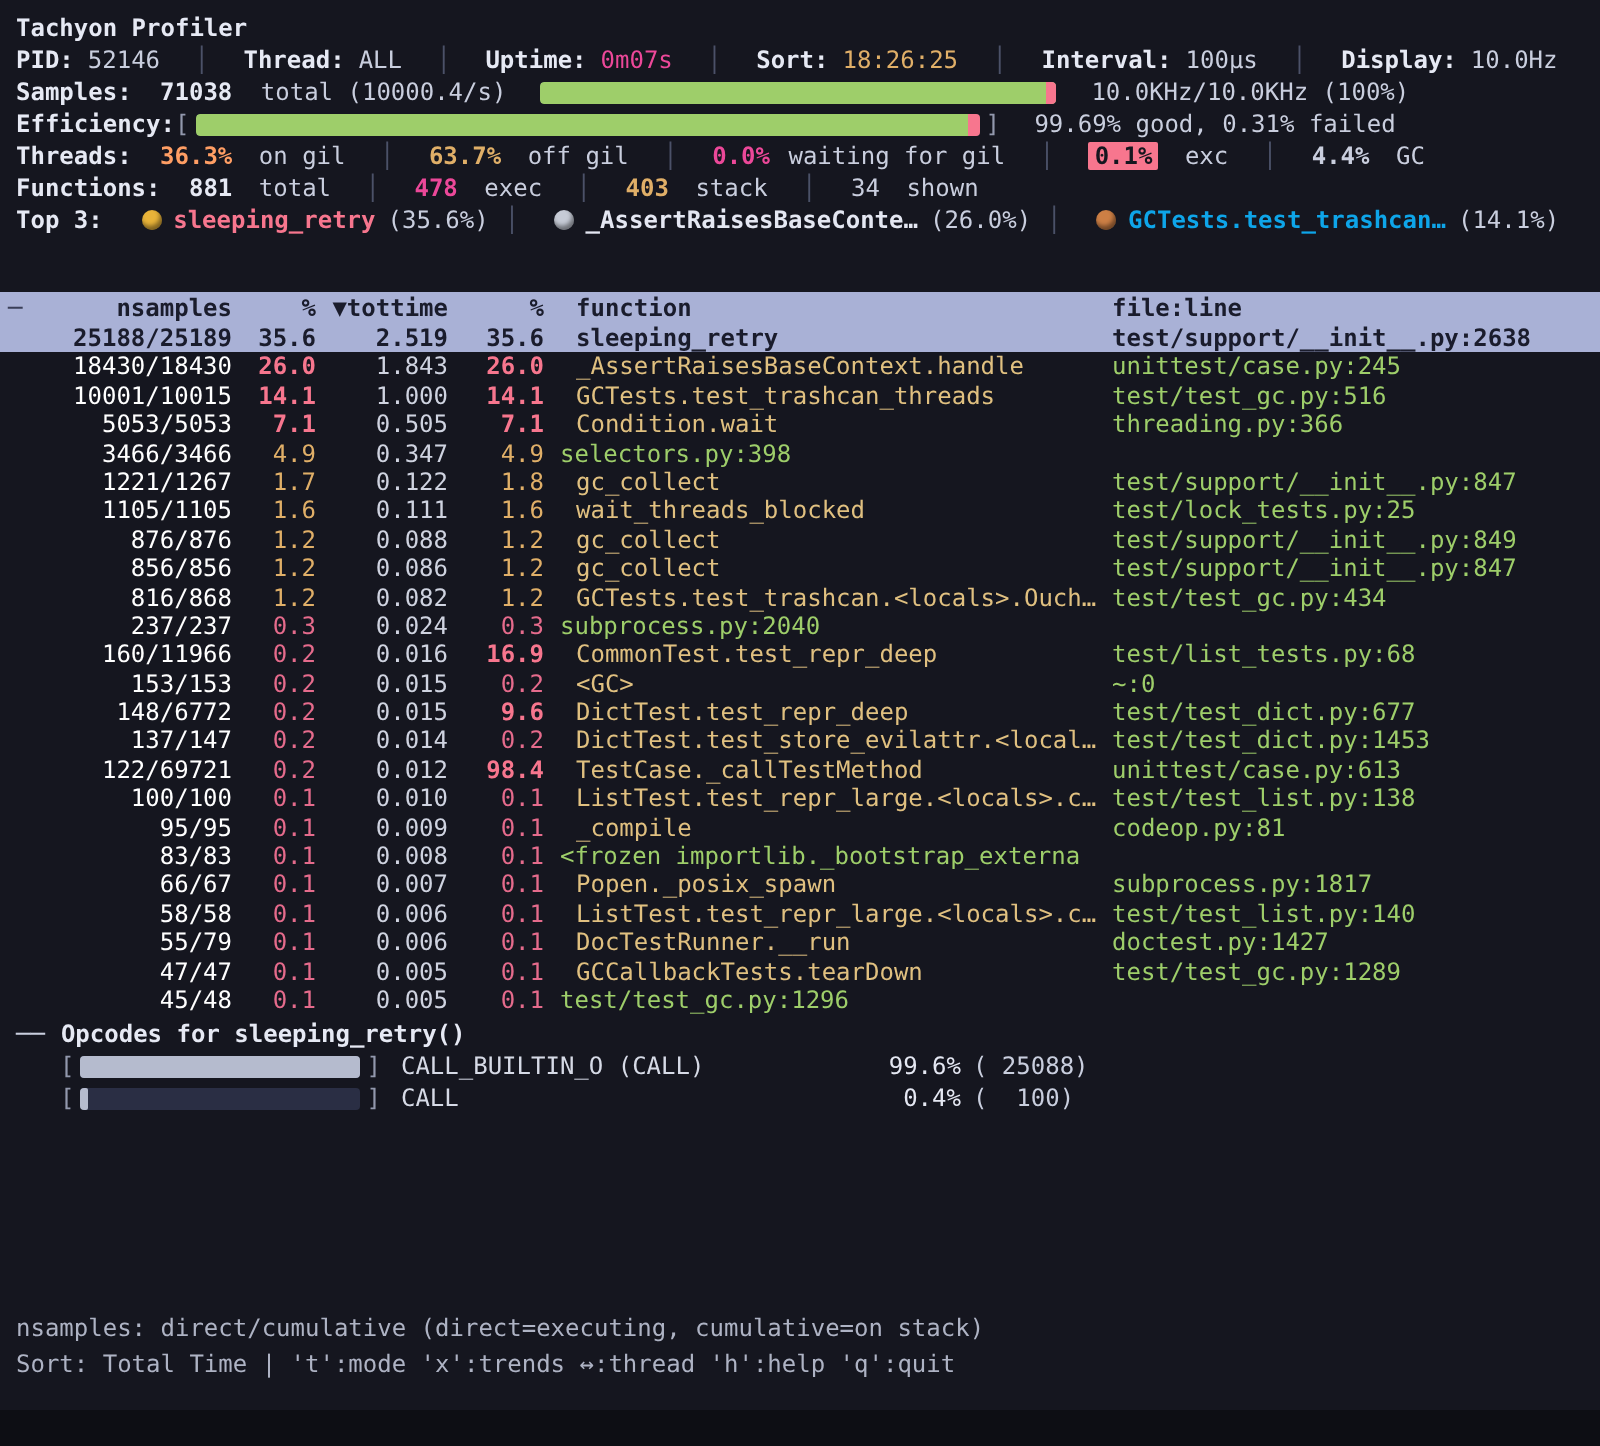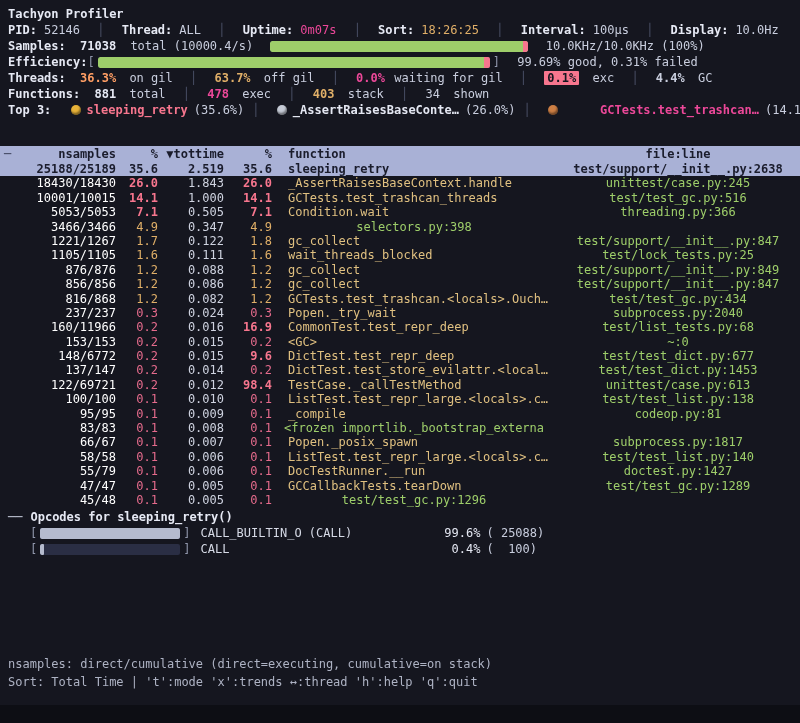--- a/index.html
+++ b/index.html
@@ -30,35 +30,35 @@
   .bad{position:absolute;right:0;top:0;bottom:0;background:#f7768e;min-width:6px;}
 
   
   .medal{display:inline-block;width:10px;height:10px;border-radius:50%;margin-right:6px;vertical-align:-1px;box-shadow:inset -1px -2px 2px rgba(0,0,0,.45);}
   .medal.gold{background:#e8b339;}
   .medal.silver{background:#c6cbd6;}
   .medal.bronze{background:#cd7f45;}
   .t3name{font-weight:bold;}
   .rank1{color:#f7768e;}
   .rank2{color:#e4e7f2;}
-  .rank3{color:#ec4899;margin-left:36px;}
+  .rank3{color:#0ea5e9;}
   .t3pct{margin:0 8px 0 6px;}
   .t3sep{color:#4b5168;margin-right:10px;}
 
   .gap{height:28px;}
 
   
   .thead,.trow{display:grid;grid-template-columns:108px 42px 66px 48px 276px auto;white-space:pre;}
   .trow{height:14.4px;line-height:14.4px;}
   .thead{height:16px;line-height:16px;background:#a9b1d6;color:#1a1c2c;font-weight:bold;position:relative;margin-left:-8px;padding-left:8px;}
   .thead .corner{position:absolute;left:4px;top:0;color:#3a3f58;font-weight:normal;}
   .c{overflow:hidden;}
   .nsamples,.pctd,.tottime,.pctc{text-align:right;}
   .func{padding-left:16px;}
-  .file{padding-left:8px;text-align:center;}
+  .file{padding-left:8px;}
   .trow .nsamples{color:#ffffff;}
   .trow .tottime{color:#cfd3e0;}
   .trow .func{color:#e0c080;}
   .trow .file{color:#9ece6a;}
   .hot{color:#f7768e;font-weight:bold;}
   .warm{color:#e0af68;}
   .low{color:#e56b8c;}
   .trow.selected{background:#a9b1d6;margin-left:-8px;padding-left:8px;}
   .trow.selected .c{color:#1a1c2c !important;font-weight:bold;}
 
@@ -252,21 +252,20 @@
     <span class="c pctc warm">1.2</span>
     <span class="c func">GCTests.test_trashcan.&lt;locals&gt;.Ouch…</span>
     <span class="c file">test/test_gc.py:434</span>
   </div>
 
   <div class="trow">
     <span class="c nsamples">237/237</span>
     <span class="c pctd low">0.3</span>
     <span class="c tottime">0.024</span>
     <span class="c pctc low">0.3</span>
-    <span class="c func">Popen._try_wait</span>
     <span class="c file">subprocess.py:2040</span>
   </div>
 
   <div class="trow">
     <span class="c nsamples">160/11966</span>
     <span class="c pctd low">0.2</span>
     <span class="c tottime">0.016</span>
     <span class="c pctc hot">16.9</span>
     <span class="c func">CommonTest.test_repr_deep</span>
     <span class="c file">test/list_tests.py:68</span>

